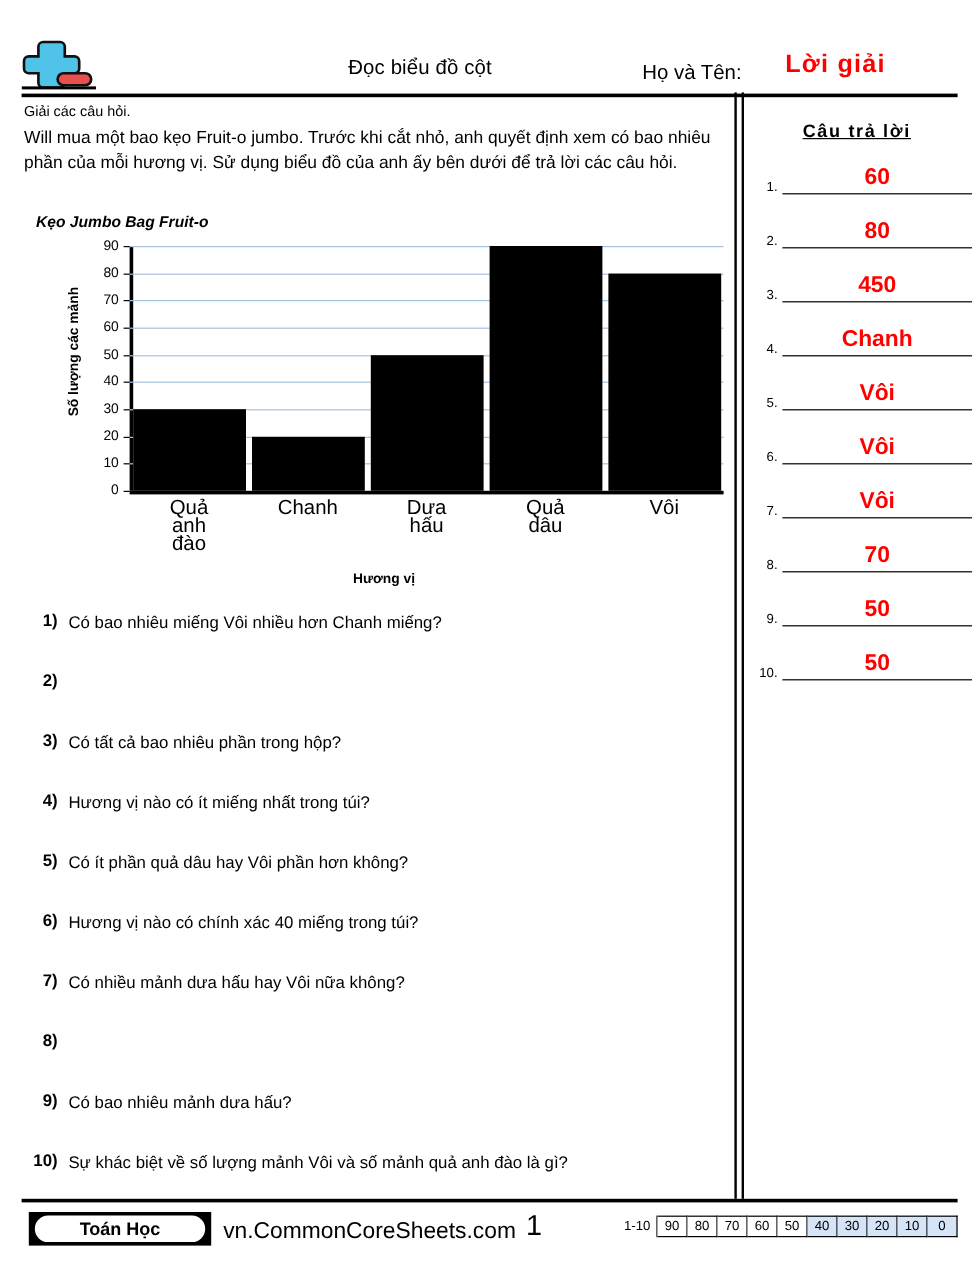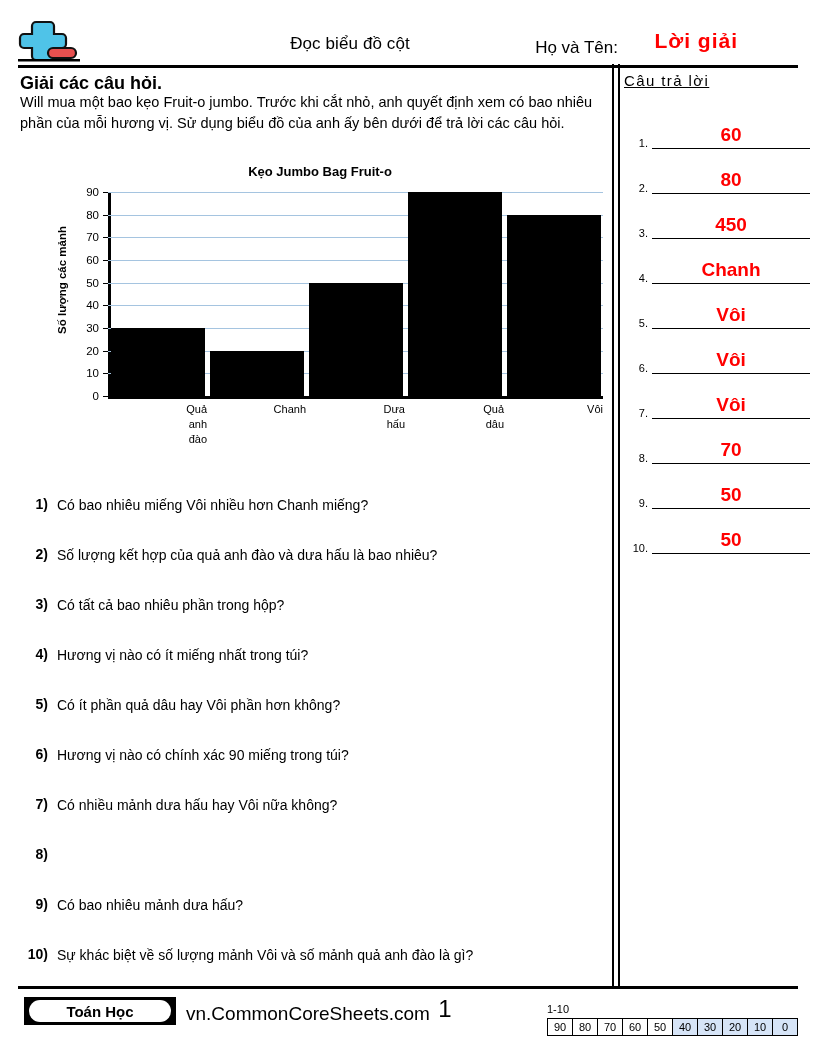--- a/index.html
+++ b/index.html
@@ -4,21 +4,21 @@
 <style>
   * { box-sizing: border-box; }
   html, body {
     margin: 0; padding: 0;
     width: 816px; height: 1056px;
     background: #ffffff;
     font-family: "Liberation Sans", sans-serif;
     color: #000000;
     overflow: hidden;
   }
-  .page { position: relative; width: 816px; height: 1008px; }
+  .page { position: relative; width: 816px; height: 1008px; margin-top: 13px; }
 
   
   .header { position: absolute; left: 0; top: 0; width: 816px; height: 66px; }
   .logo { position: absolute; left: 18px; top: 18px; width: 62px; height: 44px; }
   .header-title {
     position: absolute; left: 180px; top: 34px; width: 340px;
     text-align: center; font-size: 17px; letter-spacing: .1px;
   }
   .name-label {
     position: absolute; right: 198px; top: 38px;
@@ -31,32 +31,32 @@
   }
   .header-rule {
     position: absolute; left: 18px; top: 65px; width: 780px; height: 3px;
     background: #000000;
   }
 
   
   .left-col { position: absolute; left: 0; top: 66px; width: 612px; height: 920px; }
   .instr-title {
     position: absolute; left: 20px; top: 7px;
-    font-size: 18px; font-weight: bold; text-align: right;
+    font-size: 12px; font-weight: normal; text-align: right;
   }
   .instr-body {
     position: absolute; left: 20px; top: 26px; width: 578px;
     font-size: 14.5px; line-height: 21px;
   }
 
   
   .chart-wrap { position: absolute; left: 30px; top: 98px; width: 580px; height: 325px; }
   .chart-title {
     position: absolute; left: 0; top: 0; width: 580px;
-    text-align: center; font-size: 13px; font-weight: bold;
+    text-align: left; font-size: 13px; font-weight: bold; font-style: italic;
   }
   .y-axis-title {
     position: absolute; left: -38px; top: 110px;
     width: 140px; text-align: center;
     font-size: 11.5px; font-weight: bold;
     transform: rotate(-90deg); transform-origin: center center;
   }
   .plot {
     position: absolute; left: 78px; top: 28px;
     width: 495px; height: 204px;
@@ -75,21 +75,21 @@
   .tick {
     position: absolute; left: -5px; width: 5px; height: 1px; background: #000;
   }
   .ytick-label {
     position: absolute; right: 100%; margin-right: 9px;
     font-size: 11.5px; transform: translateY(-50%); white-space: nowrap;
   }
   .bar { position: absolute; bottom: 0; background: #000000; }
   .xcat {
     position: absolute; top: 210px;
-    text-align: right; font-size: 11px; line-height: 15px;
+    text-align: center; font-size: 17px; line-height: 15px;
   }
   .x-axis-title {
     position: absolute; left: 0; top: 300px; width: 580px;
     text-align: center; font-size: 11.5px; font-weight: bold;
   }
 
   
   .questions { position: absolute; left: 18px; top: 430px; width: 590px; }
   .q-row { position: relative; height: 50px; }
   .q-num {
@@ -105,22 +105,22 @@
   .divider-a {
     position: absolute; left: 612px; top: 64px; width: 2px; height: 922px; background: #000;
   }
   .divider-b {
     position: absolute; left: 618px; top: 64px; width: 2px; height: 922px; background: #000;
   }
 
   
   .answers { position: absolute; left: 624px; top: 66px; width: 186px; }
   .ans-head {
-    position: absolute; left: 0; top: 6px; width: 180px;
-    text-align: left; font-size: 15px; font-weight: normal;
+    position: absolute; left: 0; top: 22px; width: 180px;
+    text-align: center; font-size: 15px; font-weight: bold;
     letter-spacing: 1.4px; text-decoration: underline;
   }
   .ans-row { position: absolute; left: 0; width: 186px; height: 45px; }
   .ans-num {
     position: absolute; left: 0; bottom: 0px; width: 24px;
     text-align: right; font-size: 11px;
   }
   .ans-line {
     position: absolute; left: 28px; bottom: 0; width: 158px; height: 1px; background: #000;
   }
@@ -147,21 +147,21 @@
   .site {
     position: absolute; left: 186px; top: 1003px;
     font-size: 19px;
   }
   .page-num {
     position: absolute; left: 400px; top: 995px; width: 90px;
     text-align: center; font-size: 24px;
   }
   .scale {
     position: absolute; right: 18px; top: 1000px;
-    display: flex; align-items: stretch; height: 18px; flex-direction: column;
+    display: flex; align-items: stretch; height: 18px;
   }
   .scale-label {
     font-size: 11px; margin-right: 5px; line-height: 18px;
   }
   .scale-cells { display: flex; border-left: 1px solid #000; }
   .scale-cell {
     width: 25px; height: 18px; line-height: 17px; text-align: center;
     font-size: 11px; border: 1px solid #000; border-left: none;
     background: #ffffff;
   }
@@ -231,46 +231,46 @@
             <div class="bar" style="left: 200.5px; width: 94px; height: 113.333px; background: rgb(0, 0, 0);"></div>
             <div class="bar" style="left: 299.5px; width: 94px; height: 204px; background: rgb(0, 0, 0);"></div>
             <div class="bar" style="left: 398.5px; width: 94px; height: 181.333px; background: rgb(0, 0, 0);"></div>
             <div class="xcat" style="left: 0px; width: 99px;">Quả<br>anh<br>đào</div>
             <div class="xcat" style="left: 99px; width: 99px;">Chanh</div>
             <div class="xcat" style="left: 198px; width: 99px;">Dưa<br>hấu</div>
             <div class="xcat" style="left: 297px; width: 99px;">Quả<br>dâu</div>
             <div class="xcat" style="left: 396px; width: 99px;">Vôi</div>
           </div>
       </div>
+      <div class="x-axis-title">Hương vị</div>
     </div>
 
     <div class="questions" id="questions-list">
         <div class="q-row">
           <div class="q-num">1)</div>
           <div class="q-text">Có bao nhiêu miếng Vôi nhiều hơn Chanh miếng?</div>
         </div>
         <div class="q-row">
           <div class="q-num">2)</div>
-          <div class="q-text">Số lượng kết hợp của quả anh đào và dưa hấu là bao nhiêu?</div>
         </div>
         <div class="q-row">
           <div class="q-num">3)</div>
           <div class="q-text">Có tất cả bao nhiêu phần trong hộp?</div>
         </div>
         <div class="q-row">
           <div class="q-num">4)</div>
           <div class="q-text">Hương vị nào có ít miếng nhất trong túi?</div>
         </div>
         <div class="q-row">
           <div class="q-num">5)</div>
           <div class="q-text">Có ít phần quả dâu hay Vôi phần hơn không?</div>
         </div>
         <div class="q-row">
           <div class="q-num">6)</div>
-          <div class="q-text">Hương vị nào có chính xác 90 miếng trong túi?</div>
+          <div class="q-text">Hương vị nào có chính xác 40 miếng trong túi?</div>
         </div>
         <div class="q-row">
           <div class="q-num">7)</div>
           <div class="q-text">Có nhiều mảnh dưa hấu hay Vôi nữa không?</div>
         </div>
         <div class="q-row">
           <div class="q-num">8)</div>
         </div>
         <div class="q-row">
           <div class="q-num">9)</div>

